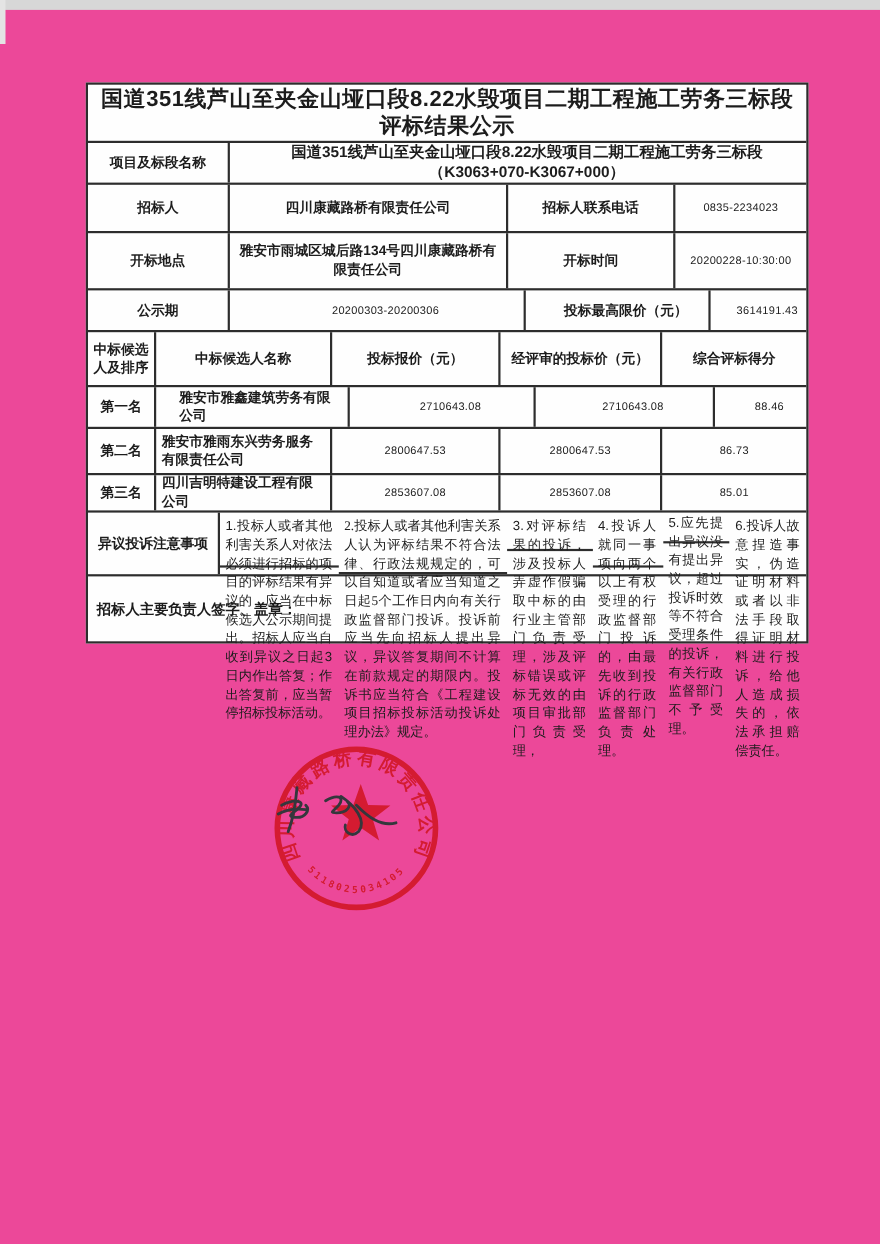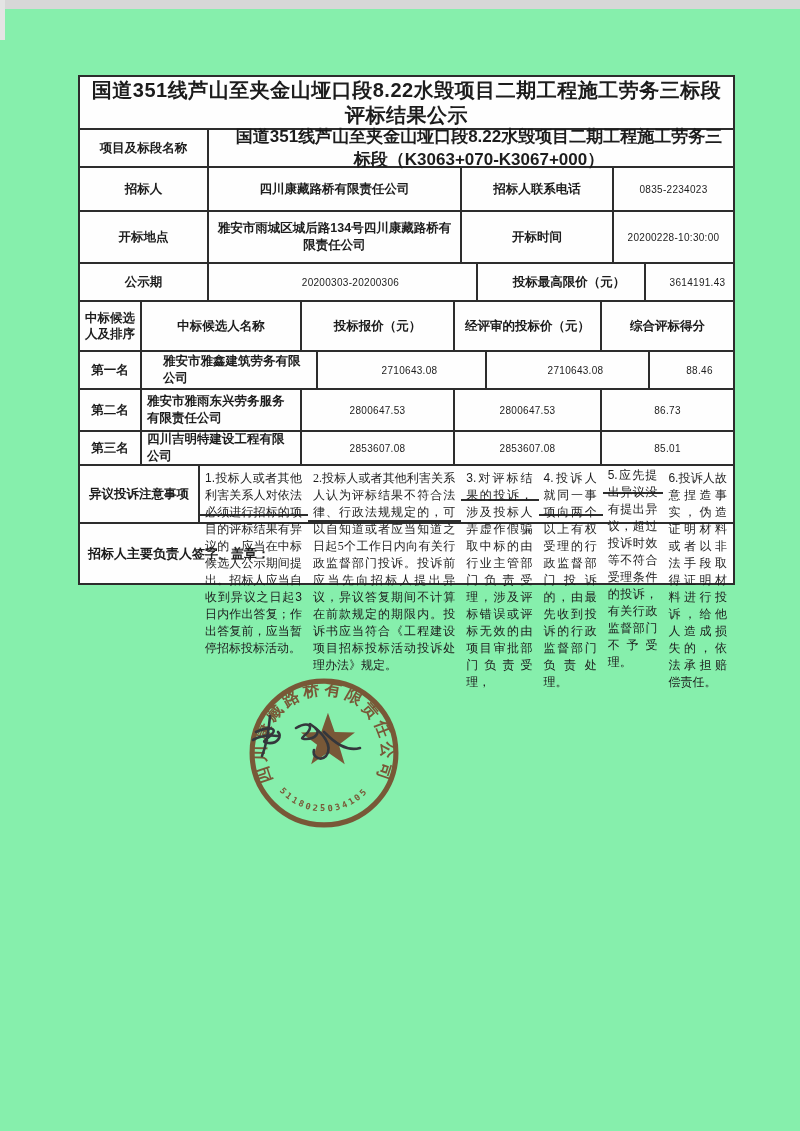--- a/index.html
+++ b/index.html
@@ -1,19 +1,19 @@
 <!DOCTYPE html>
 <html><head>
 <meta charset="utf-8">
 <style>
   * { margin:0; padding:0; box-sizing:border-box; }
   html,body { background:#ffffff; }
   .page {
     position:relative; width:800px; height:1131px;
-    background:#86efac; overflow:hidden;
+    background:#ec4899; overflow:hidden;
     font-family:"Liberation Sans","DejaVu Sans",sans-serif;
     color:#1c1c1c;
   }
   .scan-edge-top { position:absolute; left:0; top:0; width:800px; height:9px; background:#d7d7d7; }
   .scan-edge-left { position:absolute; left:0; top:0; width:5px; height:40px; background:#e4e4e4; }
 
   .tbl {
     position:absolute; left:78px; top:75px; width:657px;
     border:2px solid #2d2d2d; background:#fefefe;
   }
@@ -28,21 +28,21 @@
 
   .title-row { height:53px; display:flex; flex-direction:column; align-items:center;
                justify-content:center; border-bottom:2px solid #2d2d2d; }
   .title-line { font-size:20px; font-weight:800; line-height:25px; letter-spacing:0.5px; }
 
   .h38 { height:38px;gap:16px; } .h44 { height:44px; } .h52 { height:52px; }
   .h50 { height:50px; } .h42 { height:42px; } .h34 { height:34px; }
 
   
   .w-lab1 { width:129px; } .w-val1 { width:253px; } .w-lab2 { width:152px; } .w-val2 { flex:1; }
-  .w-projval { flex:1; font-size:17px; }
+  .w-projval { flex:1; font-size:14px; }
 
   
   .w-c1 { width:62px; } .w-c2 { width:160px; } .w-c3 { width:153px; }
   .w-c4 { width:147px; } .w-c5 { flex:1; }
   .cand-name { justify-content:flex-start; text-align:left; padding-left:5px; }
   .hdr { font-weight:700; font-size:12.5px; line-height:1.3; }
 
   
   .complaint-wrap { display:flex; border-bottom:2px solid #2d2d2d; }
   .complaint-label { width:120px; border-right:2px solid #2d2d2d;

